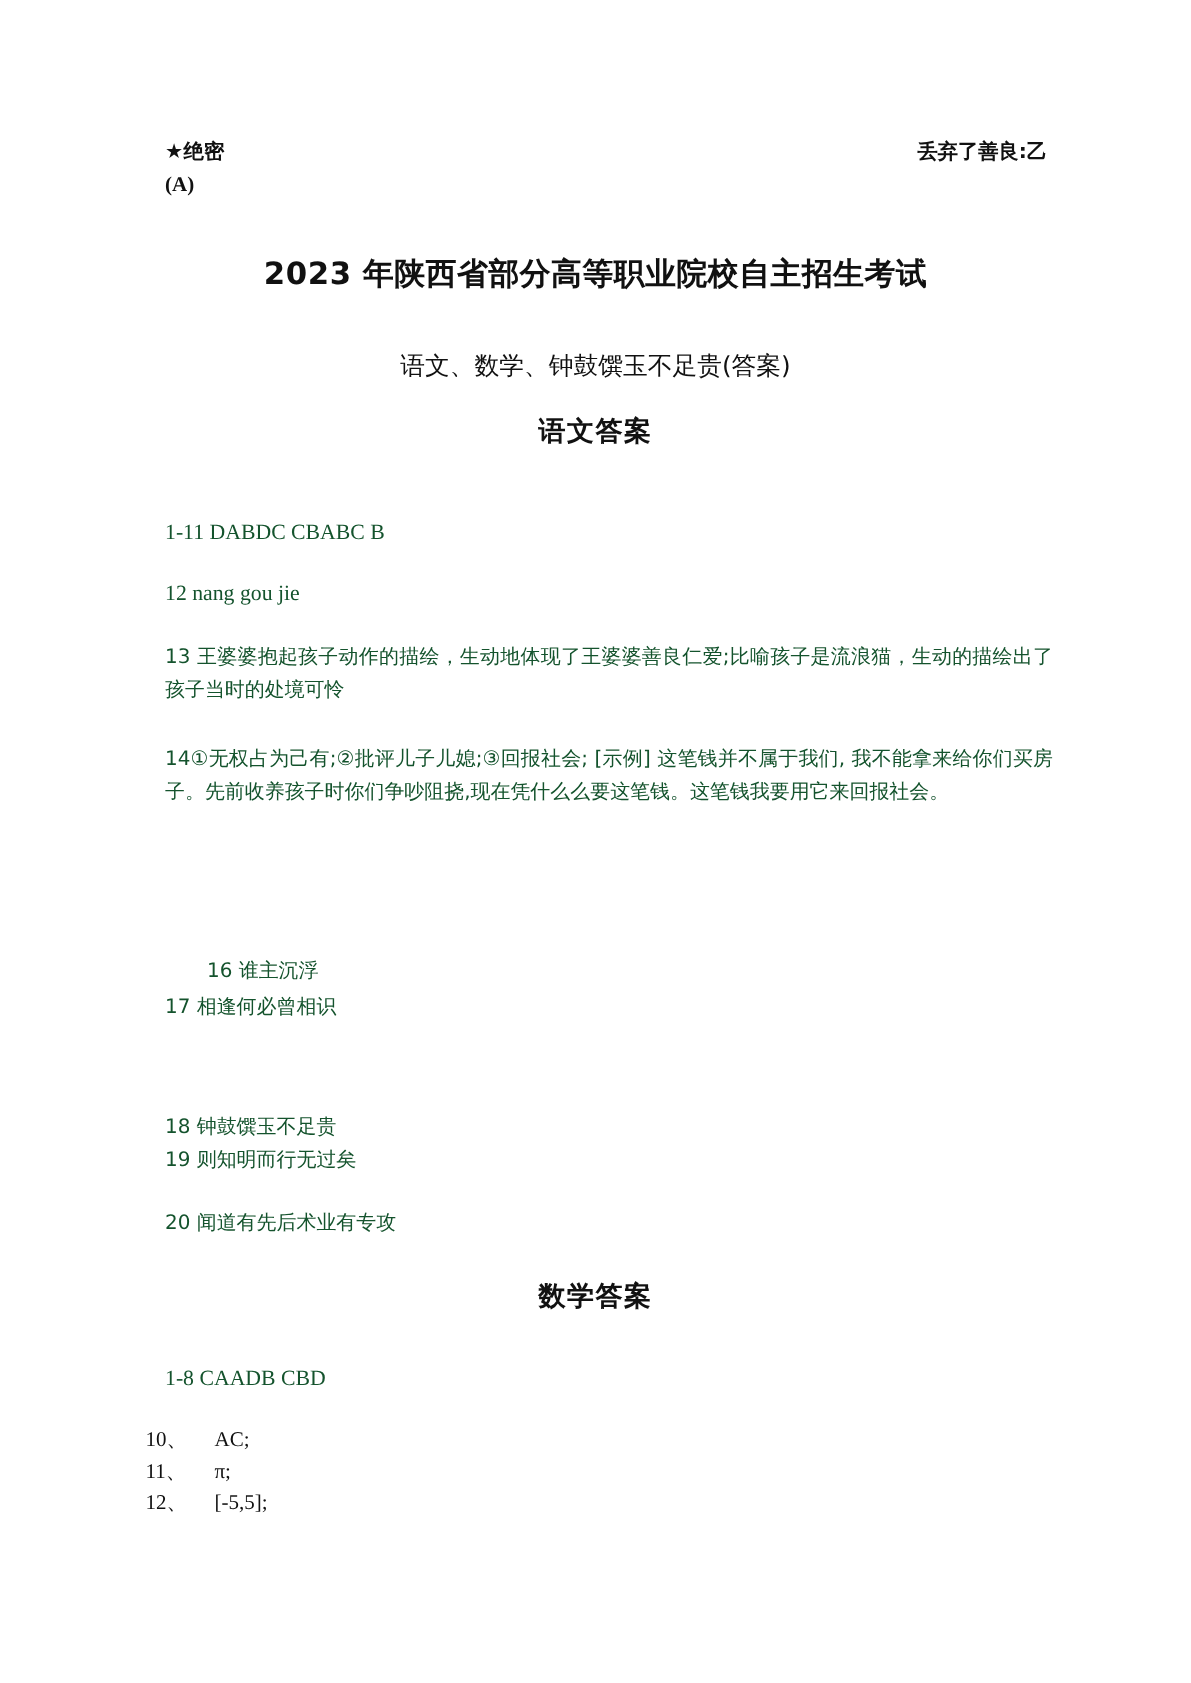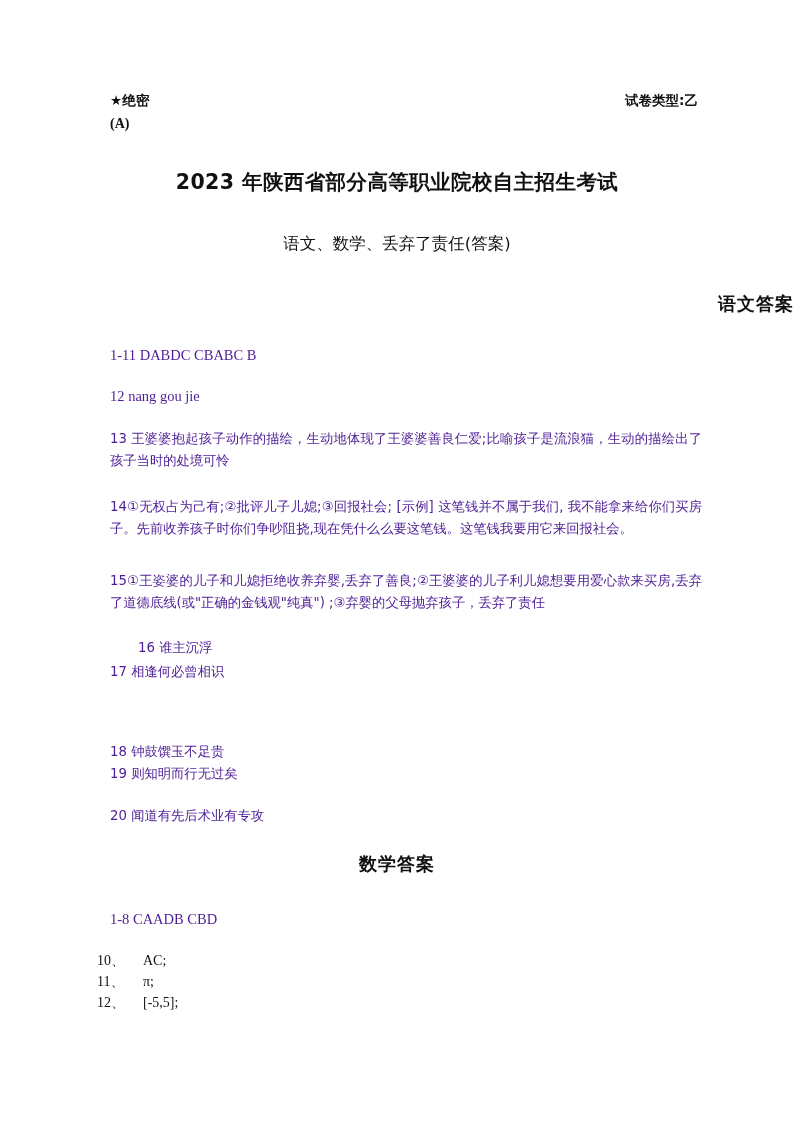--- a/index.html
+++ b/index.html
@@ -77,34 +77,34 @@
     font-weight: normal;
   }
 
   .section-title {
     text-align: center;
     font-family: "DejaVu Sans", "Liberation Sans", sans-serif;
     font-size: 18px;
     font-weight: bold;
     letter-spacing: 1px;
   }
-  #chinese-section-title { position: absolute; left: 0; right: 0; top: 292px; text-align: right; }
+  #chinese-section-title { position: absolute; left: 0; right: 0; top: 275px; }
   #math-section-title    { position: absolute; left: 0; right: 0; top: 852px; }
 
   
   .content {
     position: absolute;
     left: 110px;
     width: 592px;
   }
   .ans-line {
     font-family: "DejaVu Sans", "Liberation Sans", sans-serif;
     font-size: 13.3px;
     line-height: 22px;
-    color: #4c1d95;
+    color: #14532d;
     text-align: justify;
   }
   .ans-line.latin {
     font-family: "Liberation Serif", "DejaVu Serif", serif;
     font-size: 14.5px;
   }
 
   #zw-1  { top: 344px; }
   #zw-12 { top: 385px; }
   #zw-13 { top: 428px; }
@@ -138,34 +138,33 @@
     flex: 1 1 auto;
   }
 </style>
 </head>
 <body>
 
 <div class="page">
 
   <div class="header-row">
     <div class="secret-mark">★绝密</div>
-    <div class="paper-type">试卷类型:乙</div>
+    <div class="paper-type">丢弃了善良:乙</div>
   </div>
   <div class="subcode">(A)</div>
 
   <div class="main-title">2023 年陕西省部分高等职业院校自主招生考试</div>
-  <div class="sub-title">语文、数学、丢弃了责任(答案)</div>
+  <div class="sub-title">语文、数学、钟鼓馔玉不足贵(答案)</div>
 
   <div class="section-title" id="chinese-section-title">语文答案</div>
 
   <div class="content ans-line latin" id="zw-1">1-11 DABDC CBABC B</div>
   <div class="content ans-line latin" id="zw-12">12 nang gou jie</div>
   <div class="content ans-line" id="zw-13">13 王婆婆抱起孩子动作的描绘，生动地体现了王婆婆善良仁爱;比喻孩子是流浪猫，生动的描绘出了孩子当时的处境可怜</div>
   <div class="content ans-line" id="zw-14">14①无权占为己有;②批评儿子儿媳;③回报社会; [示例]  这笔钱并不属于我们, 我不能拿来给你们买房子。先前收养孩子时你们争吵阻挠,现在凭什么么要这笔钱。这笔钱我要用它来回报社会。</div>
-  <div class="content ans-line" id="zw-15">15①王姿婆的儿子和儿媳拒绝收养弃婴,丢弃了善良;②王婆婆的儿子利儿媳想要用爱心款来买房,丢弃了道德底线(或"正确的金钱观"纯真") ;③弃婴的父母抛弃孩子，丢弃了责任</div>
   <div class="content ans-line" id="zw-16">16 谁主沉浮</div>
   <div class="content ans-line" id="zw-17">17 相逢何必曾相识</div>
   <div class="content ans-line" id="zw-18">18 钟鼓馔玉不足贵</div>
   <div class="content ans-line" id="zw-19">19 则知明而行无过矣</div>
   <div class="content ans-line" id="zw-20">20 闻道有先后术业有专攻</div>
 
   <div class="section-title" id="math-section-title">数学答案</div>
 
   <div class="content ans-line latin" id="sx-1">1-8 CAADB CBD</div>
 

